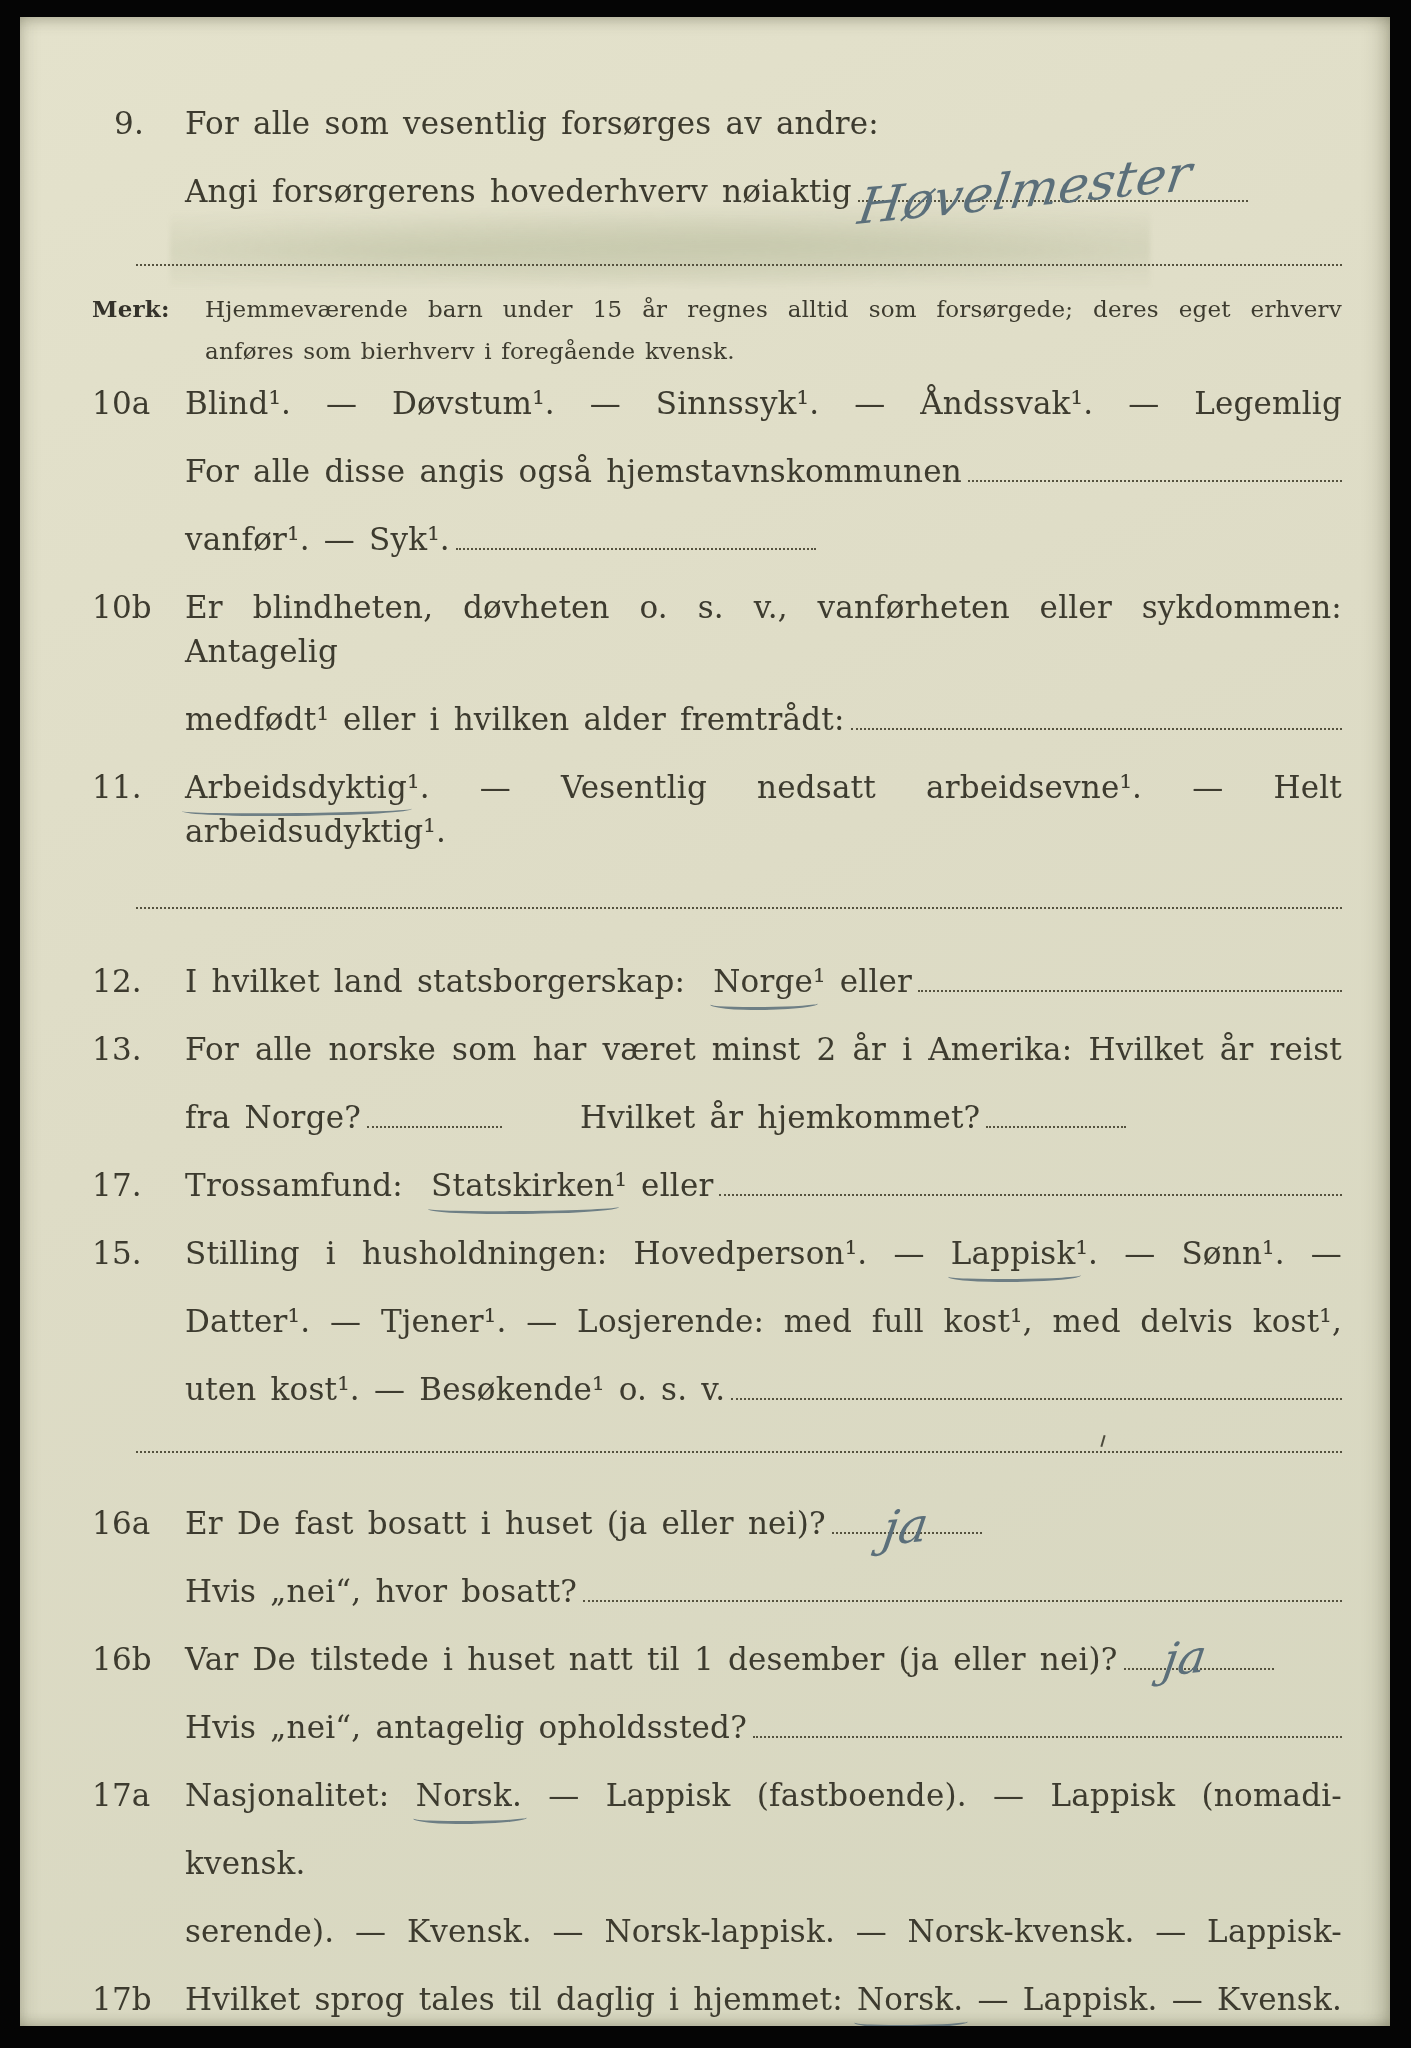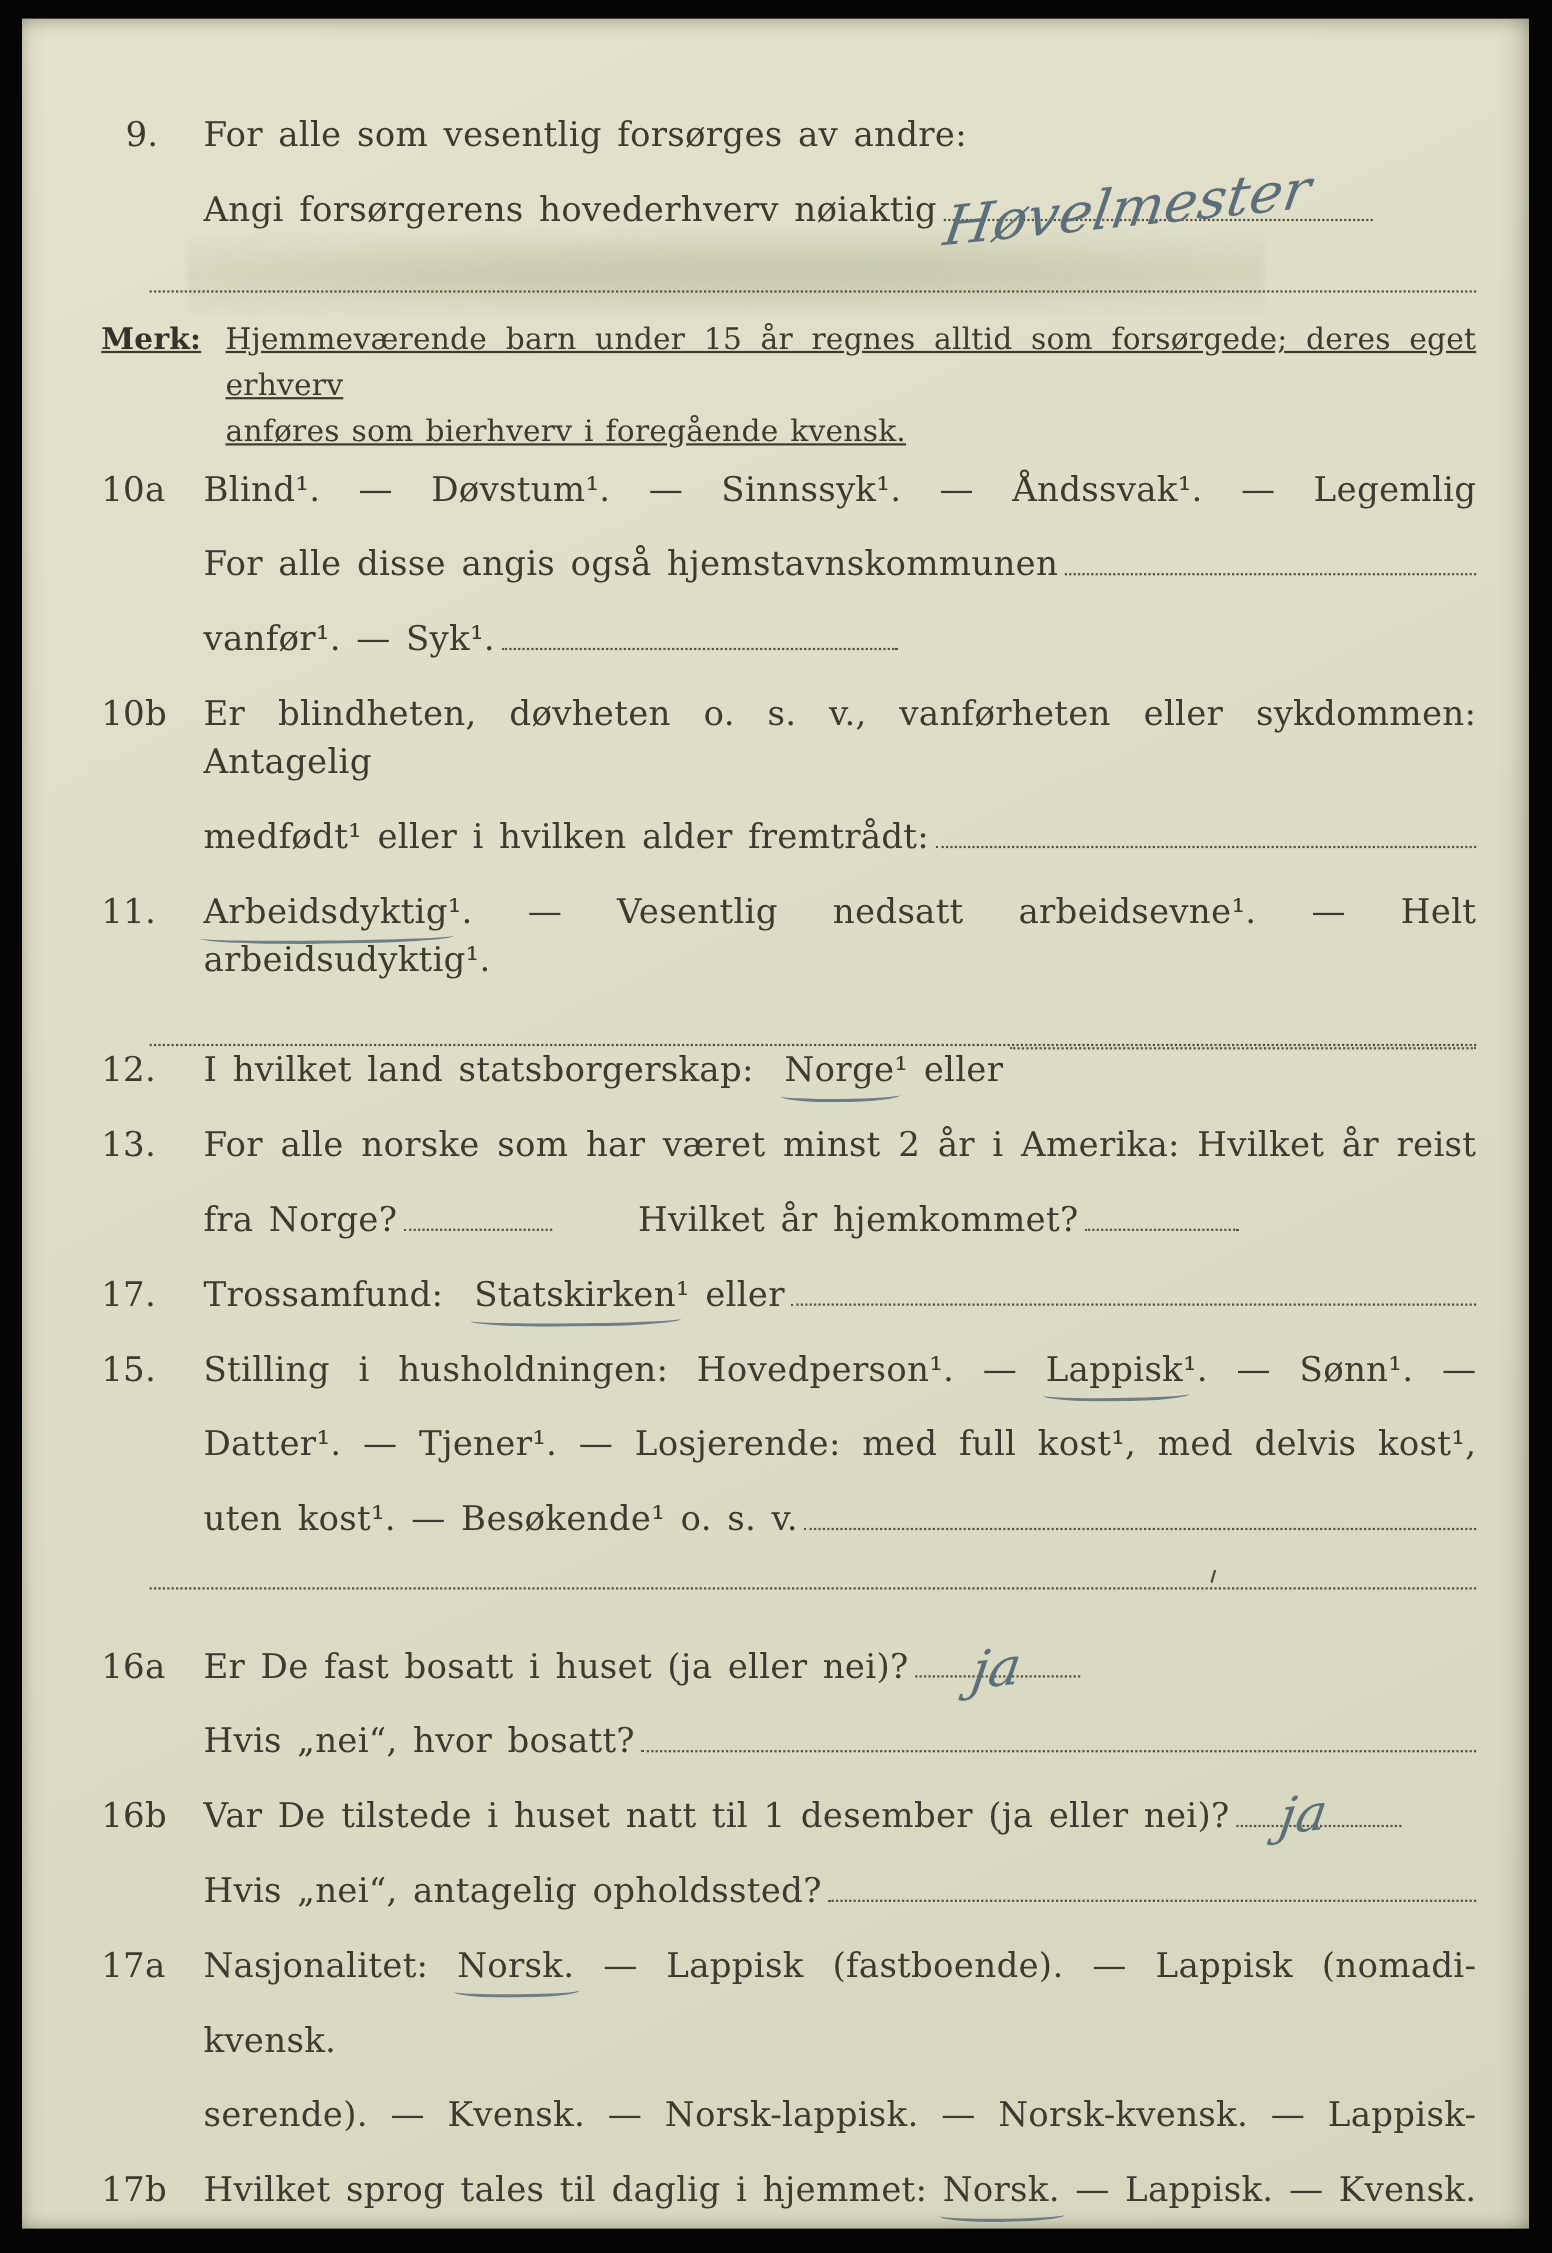--- a/index.html
+++ b/index.html
@@ -56,25 +56,25 @@
     position:relative;height:2px;border-bottom:2px dotted var(--dot);
     margin-left:44px;
   }
   .dot-q9{margin-top:49px;margin-bottom:0;}
   .dot-mid1{margin-top:52px;margin-bottom:0;}
   .dot-mid2{margin-top:38px;margin-bottom:0;}
   .tick{
     position:absolute;right:238px;top:-14px;width:2px;height:12px;
     background:#4c4a3c;transform:rotate(16deg);
   }
-  .merk{display:flex;margin-top:22px;font-size:27px;line-height:42px;word-spacing:2px;text-decoration:underline;}
+  .merk{display:flex;margin-top:22px;font-size:23px;line-height:42px;word-spacing:2px;}
   .merk-label{flex:none;width:113px;font-weight:bold;color:#34322a;}
   .merk-text{flex:1;}
   .mt-10a{margin-top:9px;}
-  .mt-12{align-items:center;}
+  .mt-12{margin-top:50px;}
   .mt-16a{margin-top:48px;justify-content:space-between;}
   .penword{position:relative;white-space:nowrap;}
   .penword::after{
     content:"";position:absolute;left:-3px;right:-5px;bottom:-11px;height:9px;
     border-bottom:3px solid var(--pen);border-radius:50%;opacity:.85;
     transform:rotate(-.6deg);
   }
   .hand{
     position:absolute;font-style:italic;color:var(--pen);
     transform:skewX(-14deg) rotate(-6deg);white-space:nowrap;

